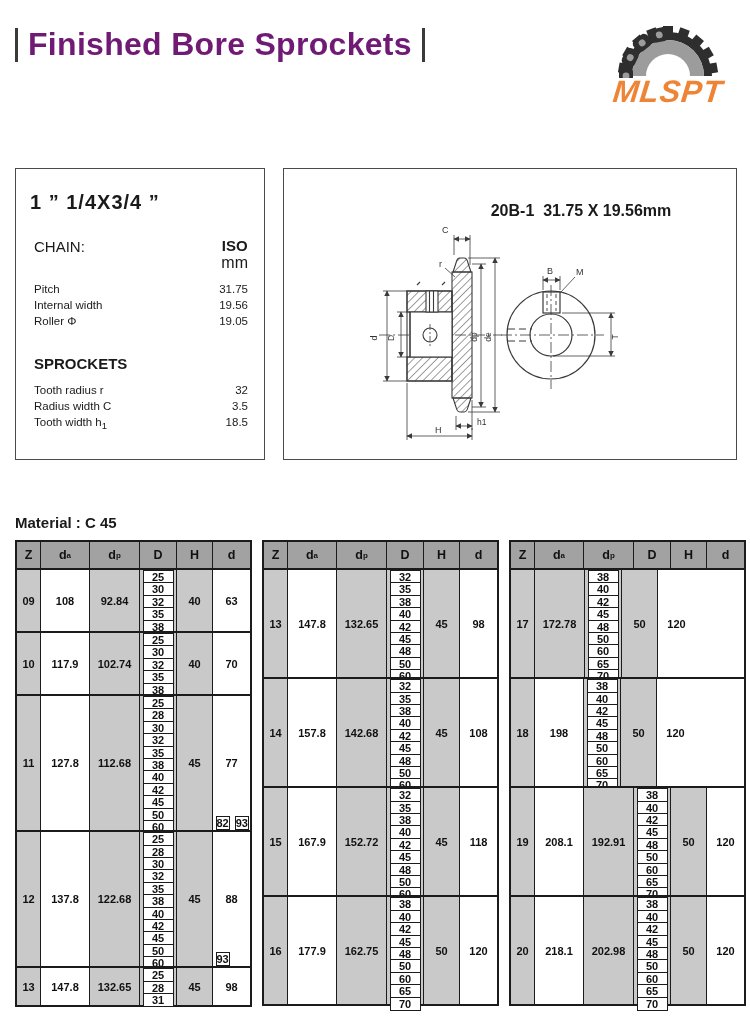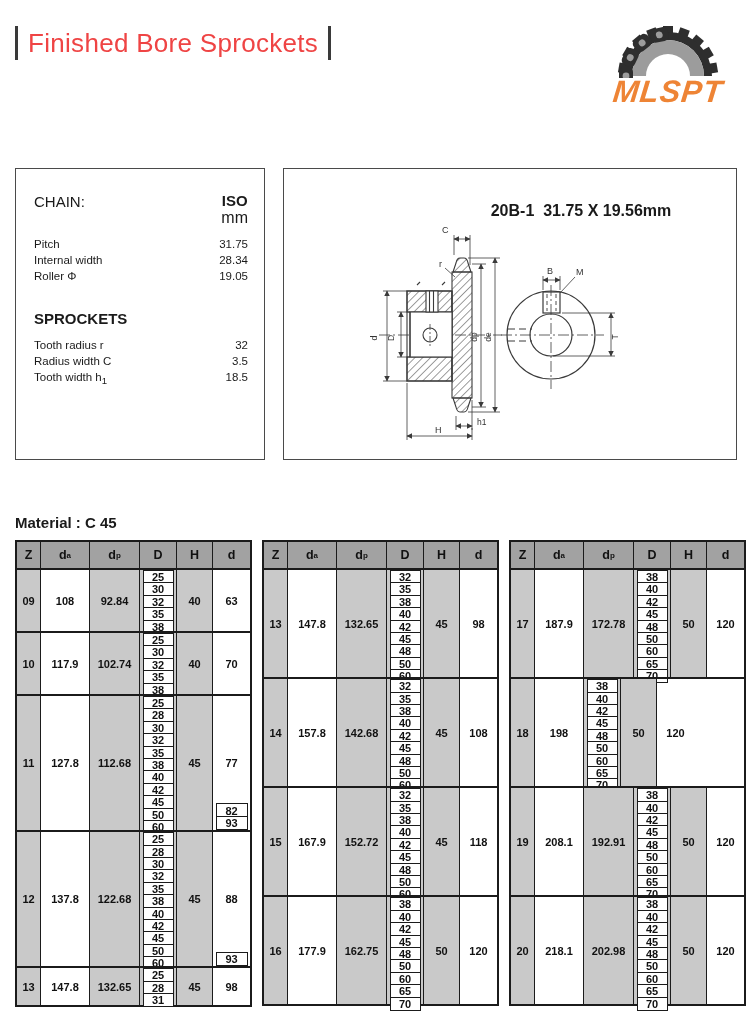--- a/index.html
+++ b/index.html
@@ -2,21 +2,21 @@
 <html><head>
 <meta charset="utf-8">
 <style>
   html,body{margin:0;padding:0;background:#888;}
   .page{position:relative;width:750px;height:1036px;background:#ffffff;margin:0 auto;
         font-family:"Liberation Sans",sans-serif;color:#1a1a1a;overflow:hidden;}
 
   
   .hdr{position:absolute;left:15px;top:26px;display:flex;align-items:center;gap:10px;}
   .hdr-bar{width:3px;height:34px;background:#3a3a3a;}
-  .hdr-title{font-size:26px;font-weight:400;letter-spacing:0.3px;color:#ef4444;white-space:nowrap;}
+  .hdr-title{font-size:32px;font-weight:700;letter-spacing:0.3px;color:#701a75;white-space:nowrap;}
 
   .logo{position:absolute;left:593px;top:16px;width:150px;height:92px;text-align:center;}
   .logo-text{font-size:31px;font-weight:800;font-style:italic;color:#EE8435;
              letter-spacing:1px;transform:skewX(-6deg);margin-top:-8px;}
 
   
   .specbox{position:absolute;left:15px;top:168px;width:250px;height:292px;
            border:1.5px solid #4a4a4a;box-sizing:border-box;}
   .size-title{font-size:20px;font-weight:800;margin:22px 0 0 14px;letter-spacing:1px;}
   .chain-line{display:flex;justify-content:space-between;align-items:flex-start;
@@ -48,21 +48,21 @@
   .c0{width:24px;}.c1{width:49px;}.c2{width:50px;}.c3{width:37px;}.c4{width:36px;}
   .c5{width:37px;border-right:none;position:relative;}
   .shade{background:#c9c9c9;}
   .hcell{background:#a2a2a2;font-size:12.5px;}
   .hcell sub{font-size:8px;}
   .dcol{flex-direction:column;background:#c9c9c9;align-items:stretch;justify-content:flex-start;}
   .dbox{flex:1;margin:-1.6px 2.5px 0;background:#fff;border:1.6px solid #1b1b1b;
         display:flex;align-items:center;justify-content:center;font-size:11px;font-weight:700;}
   .dcol .dbox:first-child{margin-top:0;}
   .dmain{position:absolute;left:0;right:0;top:50%;transform:translateY(-50%);text-align:center;}
-  .dsubstack{position:absolute;left:0;right:0;bottom:0;display:flex;flex-direction:column;}
+  .dsubstack{position:absolute;left:0;right:0;bottom:0;display:flex;flex-direction:row;}
   .dsubstack .dbox{flex:none;margin:-1.6px 2.5px 0;}
 </style>
 </head>
 <body>
 
 <div class="page">
 
   <div class="hdr">
     <div class="hdr-bar"></div>
     <div class="hdr-title">Finished Bore Sprockets</div>
@@ -100,35 +100,36 @@
         <g transform="rotate(-12,70,60)">
             <rect x="61" y="11" width="18" height="14" rx="5" fill="#2e2e2e"></rect>
             <circle cx="70" cy="18" r="3.4" fill="#9c9c9c"></circle>
           </g>
       </g>
     </svg>
     <div class="logo-text">MLSPT</div>
   </div>
 
   <div class="specbox">
+    <div class="size-title">1 ” 1/4X3/4 ”</div>
     <div class="chain-line">
       <span class="chain-head">CHAIN:</span>
       <span class="iso-blk">
         <div class="iso">ISO</div>
         <div class="iso-unit">mm</div>
       </span>
     </div>
     <div class="spec-rows">
       <div class="spec-row">
         <span>Pitch</span>
         <span>31.75</span>
       </div>
       <div class="spec-row">
         <span>Internal width</span>
-        <span>28.34</span>
+        <span>19.56</span>
       </div>
       <div class="spec-row">
         <span>Roller Φ</span>
         <span>19.05</span>
       </div>
     </div>
     <div class="sprk-head">SPROCKETS</div>
     <div class="spec-rows">
       <div class="spec-row">
         <span>Tooth radius  r</span>
@@ -498,21 +499,20 @@
         </div>
         <div class="tcell hcell c4">
           <span>H</span>
         </div>
         <div class="tcell hcell c5">
           <span>d</span>
         </div>
       </div>
       <div class="trow" style="height: 107.1px;">
         <div class="tcell shade c0">17</div>
-        <div class="tcell c1">187.9</div>
         <div class="tcell shade c2">172.78</div>
         <div class="tcell dcol c3">
           <div class="dbox">38</div>
           <div class="dbox">40</div>
           <div class="dbox">42</div>
           <div class="dbox">45</div>
           <div class="dbox">48</div>
           <div class="dbox">50</div>
           <div class="dbox">60</div>
           <div class="dbox">65</div>

